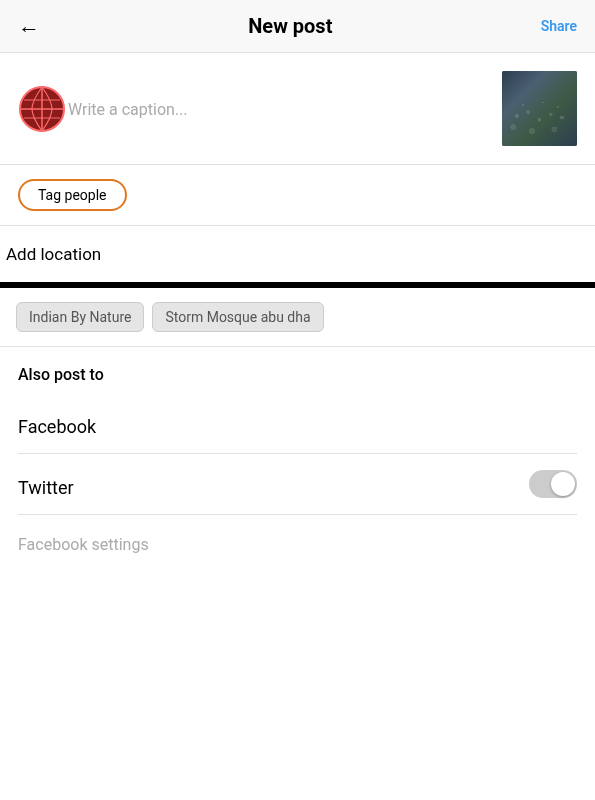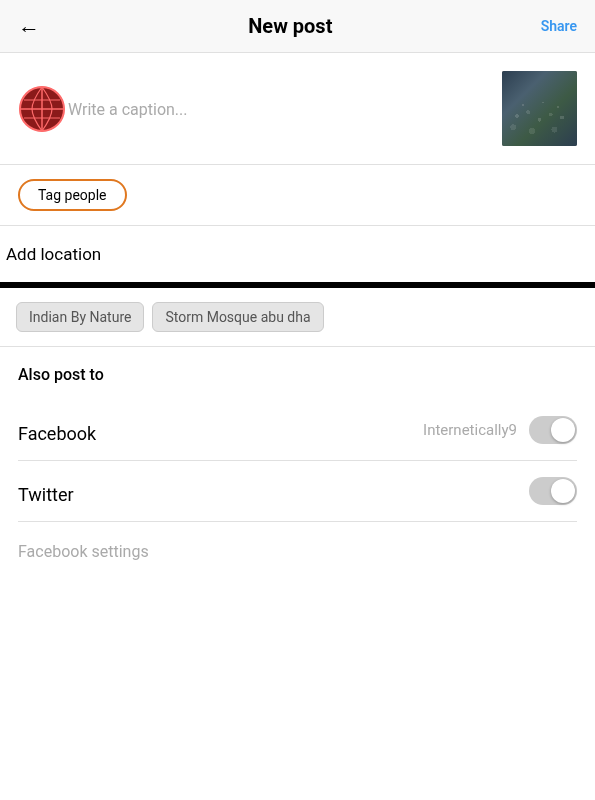--- a/index.html
+++ b/index.html
@@ -281,24 +281,20 @@
   <span class="location-chip">Storm Mosque abu dha</span>
 </div>
 
 <div class="also-post-section">
   <div class="also-post-title">Also post to</div>
 
   <div class="social-row">
     <div class="social-left">
       <span class="social-name">Facebook</span>
     </div>
-    <div class="social-right">
-      <span class="social-account">Internetically9</span>
-      <div class="toggle"></div>
-    </div>
   </div>
 
   <div class="social-row">
     <div class="social-left">
       <span class="social-name">Twitter</span>
     </div>
     <div class="social-right">
       <div class="toggle"></div>
     </div>
   </div>

